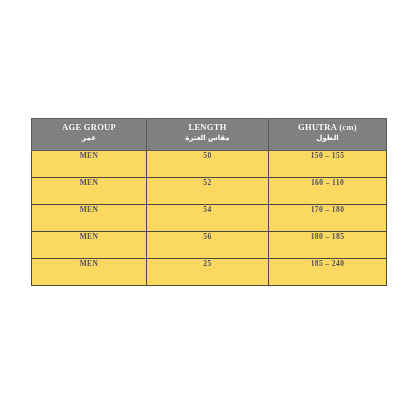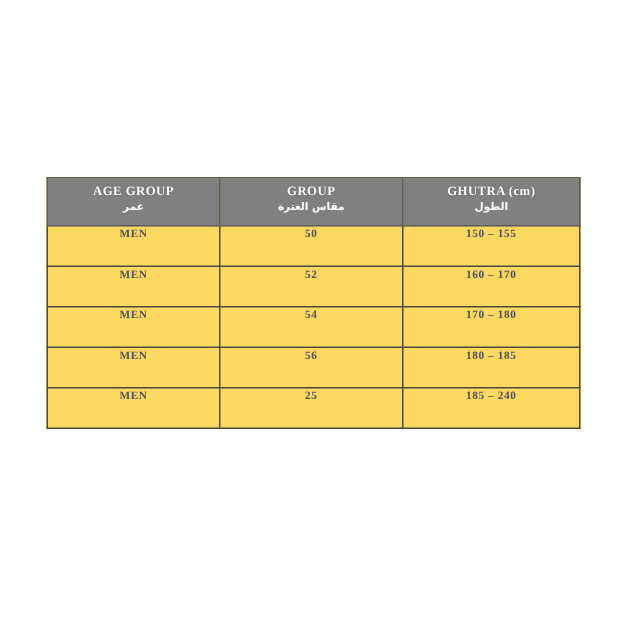--- a/index.html
+++ b/index.html
@@ -89,39 +89,39 @@
       <col class="c-size">
       <col class="c-len">
     </colgroup>
     <thead>
       <tr>
         <th>
           <span class="hdr-en">AGE GROUP</span>
           <span class="hdr-ar">عمر</span>
         </th>
         <th>
-          <span class="hdr-en">GROUP</span>
+          <span class="hdr-en">LENGTH</span>
           <span class="hdr-ar">مقاس الغترة</span>
         </th>
         <th>
           <span class="hdr-en">GHUTRA (cm)</span>
           <span class="hdr-ar">الطول</span>
         </th>
       </tr>
     </thead>
     <tbody>
       <tr>
         <td class="cell-age">MEN</td>
         <td class="cell-size">50</td>
         <td class="cell-len">150 – 155</td>
       </tr>
       <tr>
         <td class="cell-age">MEN</td>
         <td class="cell-size">52</td>
-        <td class="cell-len">160 – 170</td>
+        <td class="cell-len">160 – 110</td>
       </tr>
       <tr>
         <td class="cell-age">MEN</td>
         <td class="cell-size">54</td>
         <td class="cell-len">170 – 180</td>
       </tr>
       <tr>
         <td class="cell-age">MEN</td>
         <td class="cell-size">56</td>
         <td class="cell-len">180 – 185</td>

